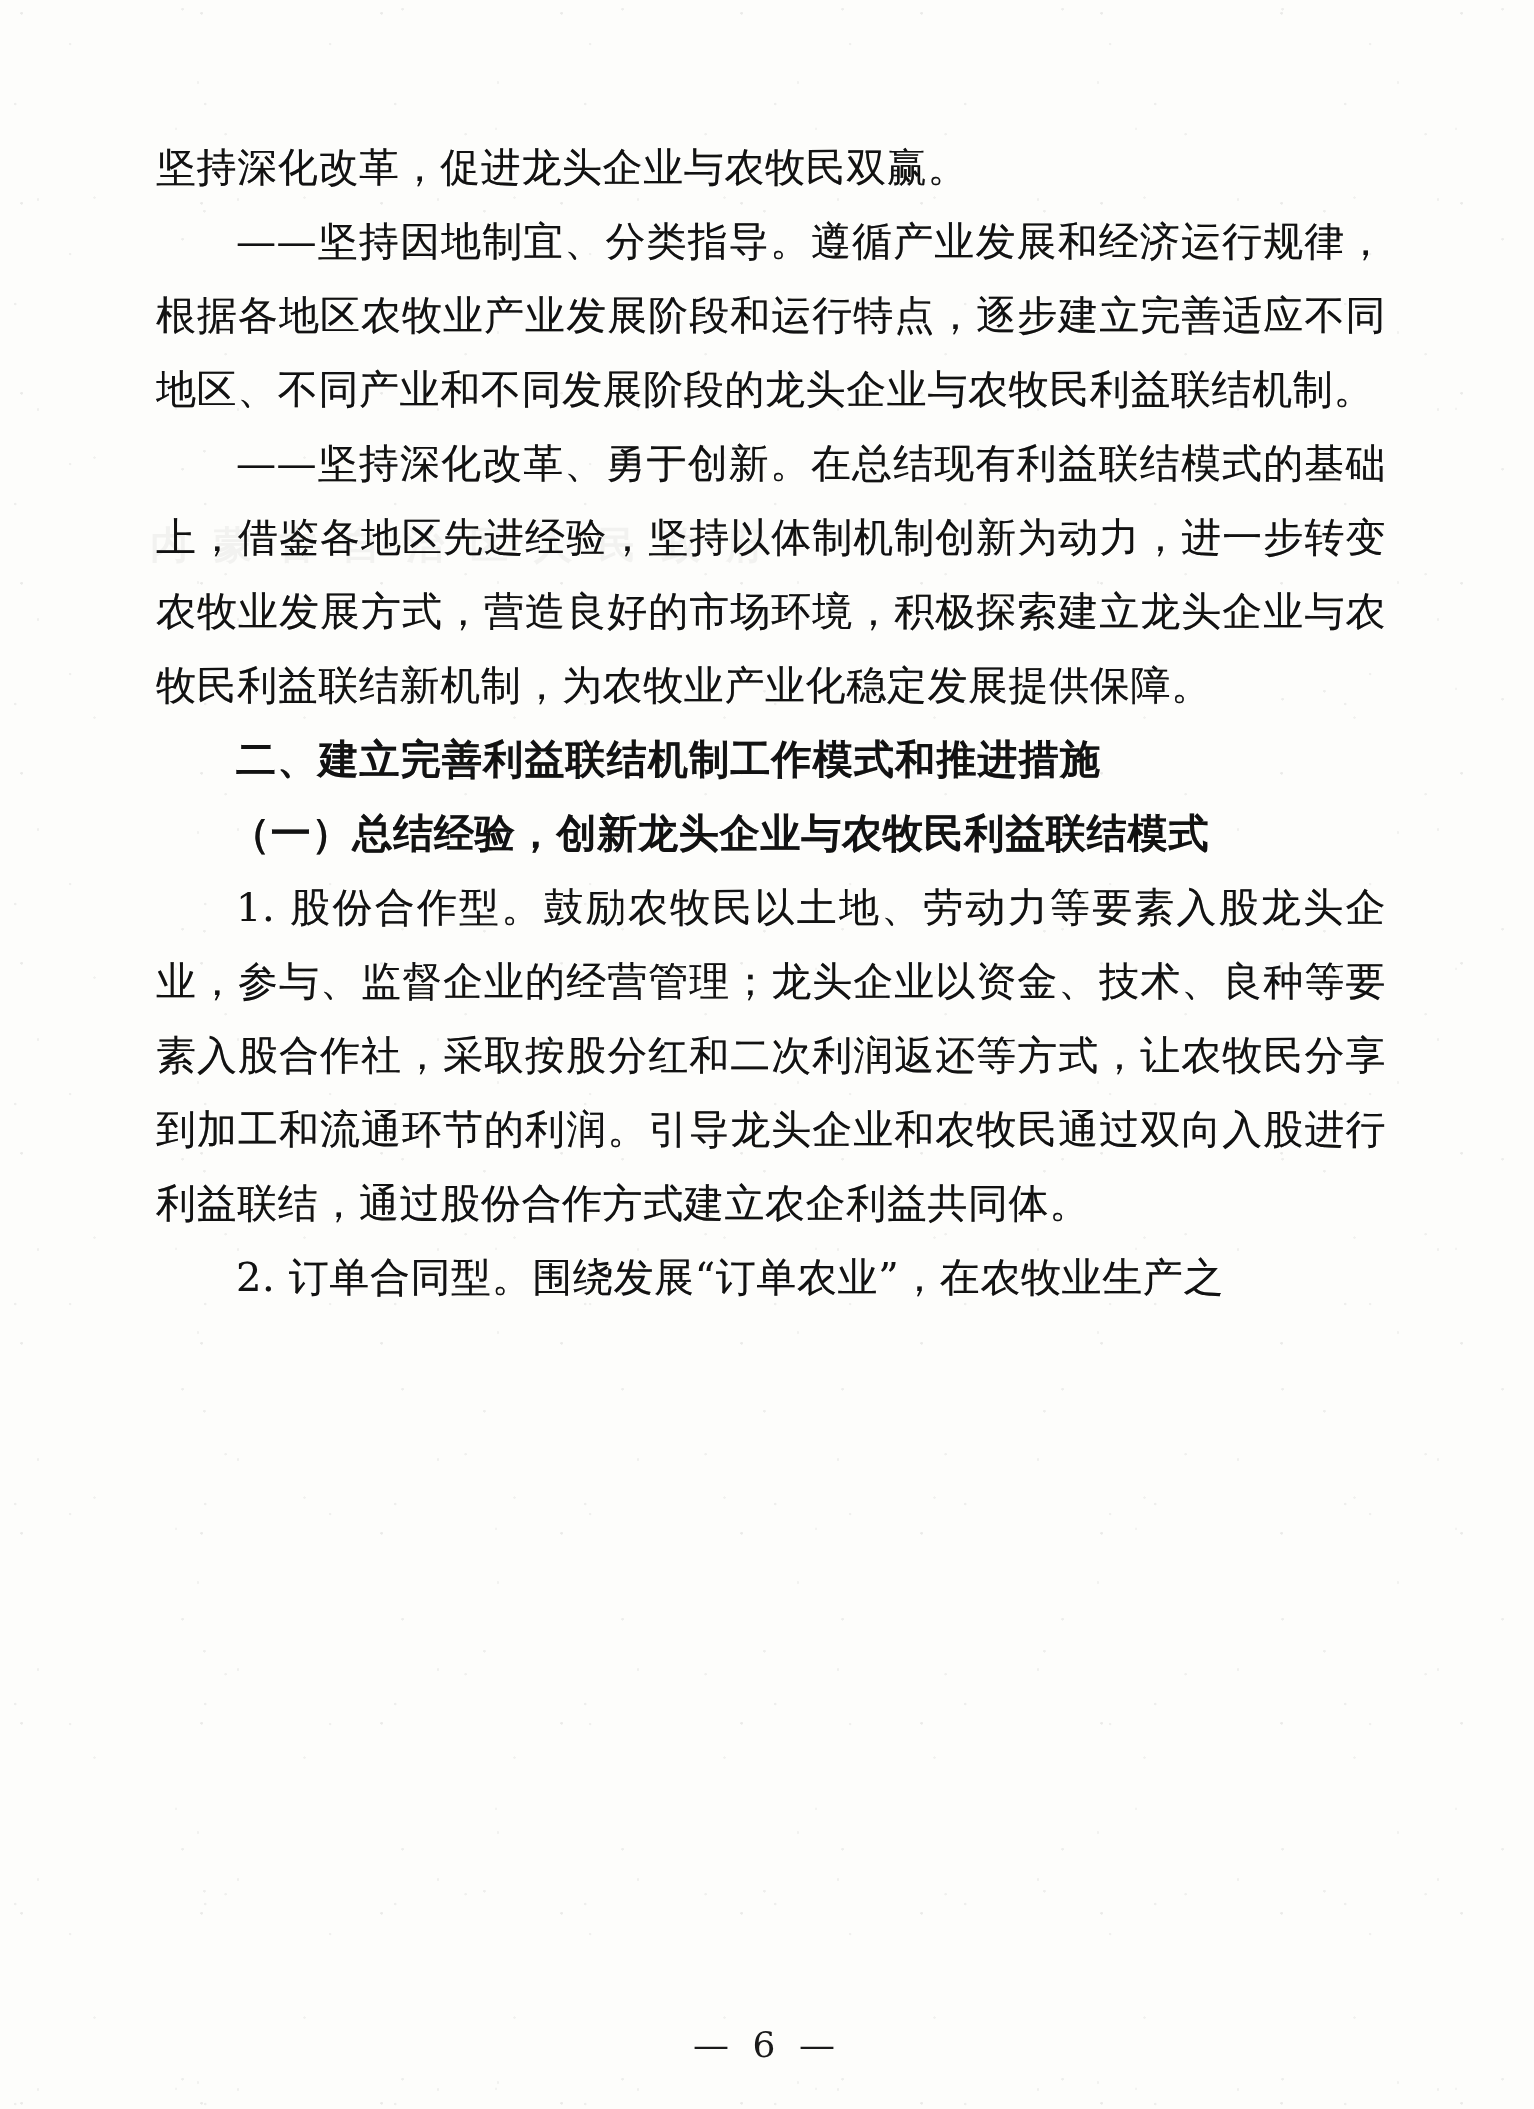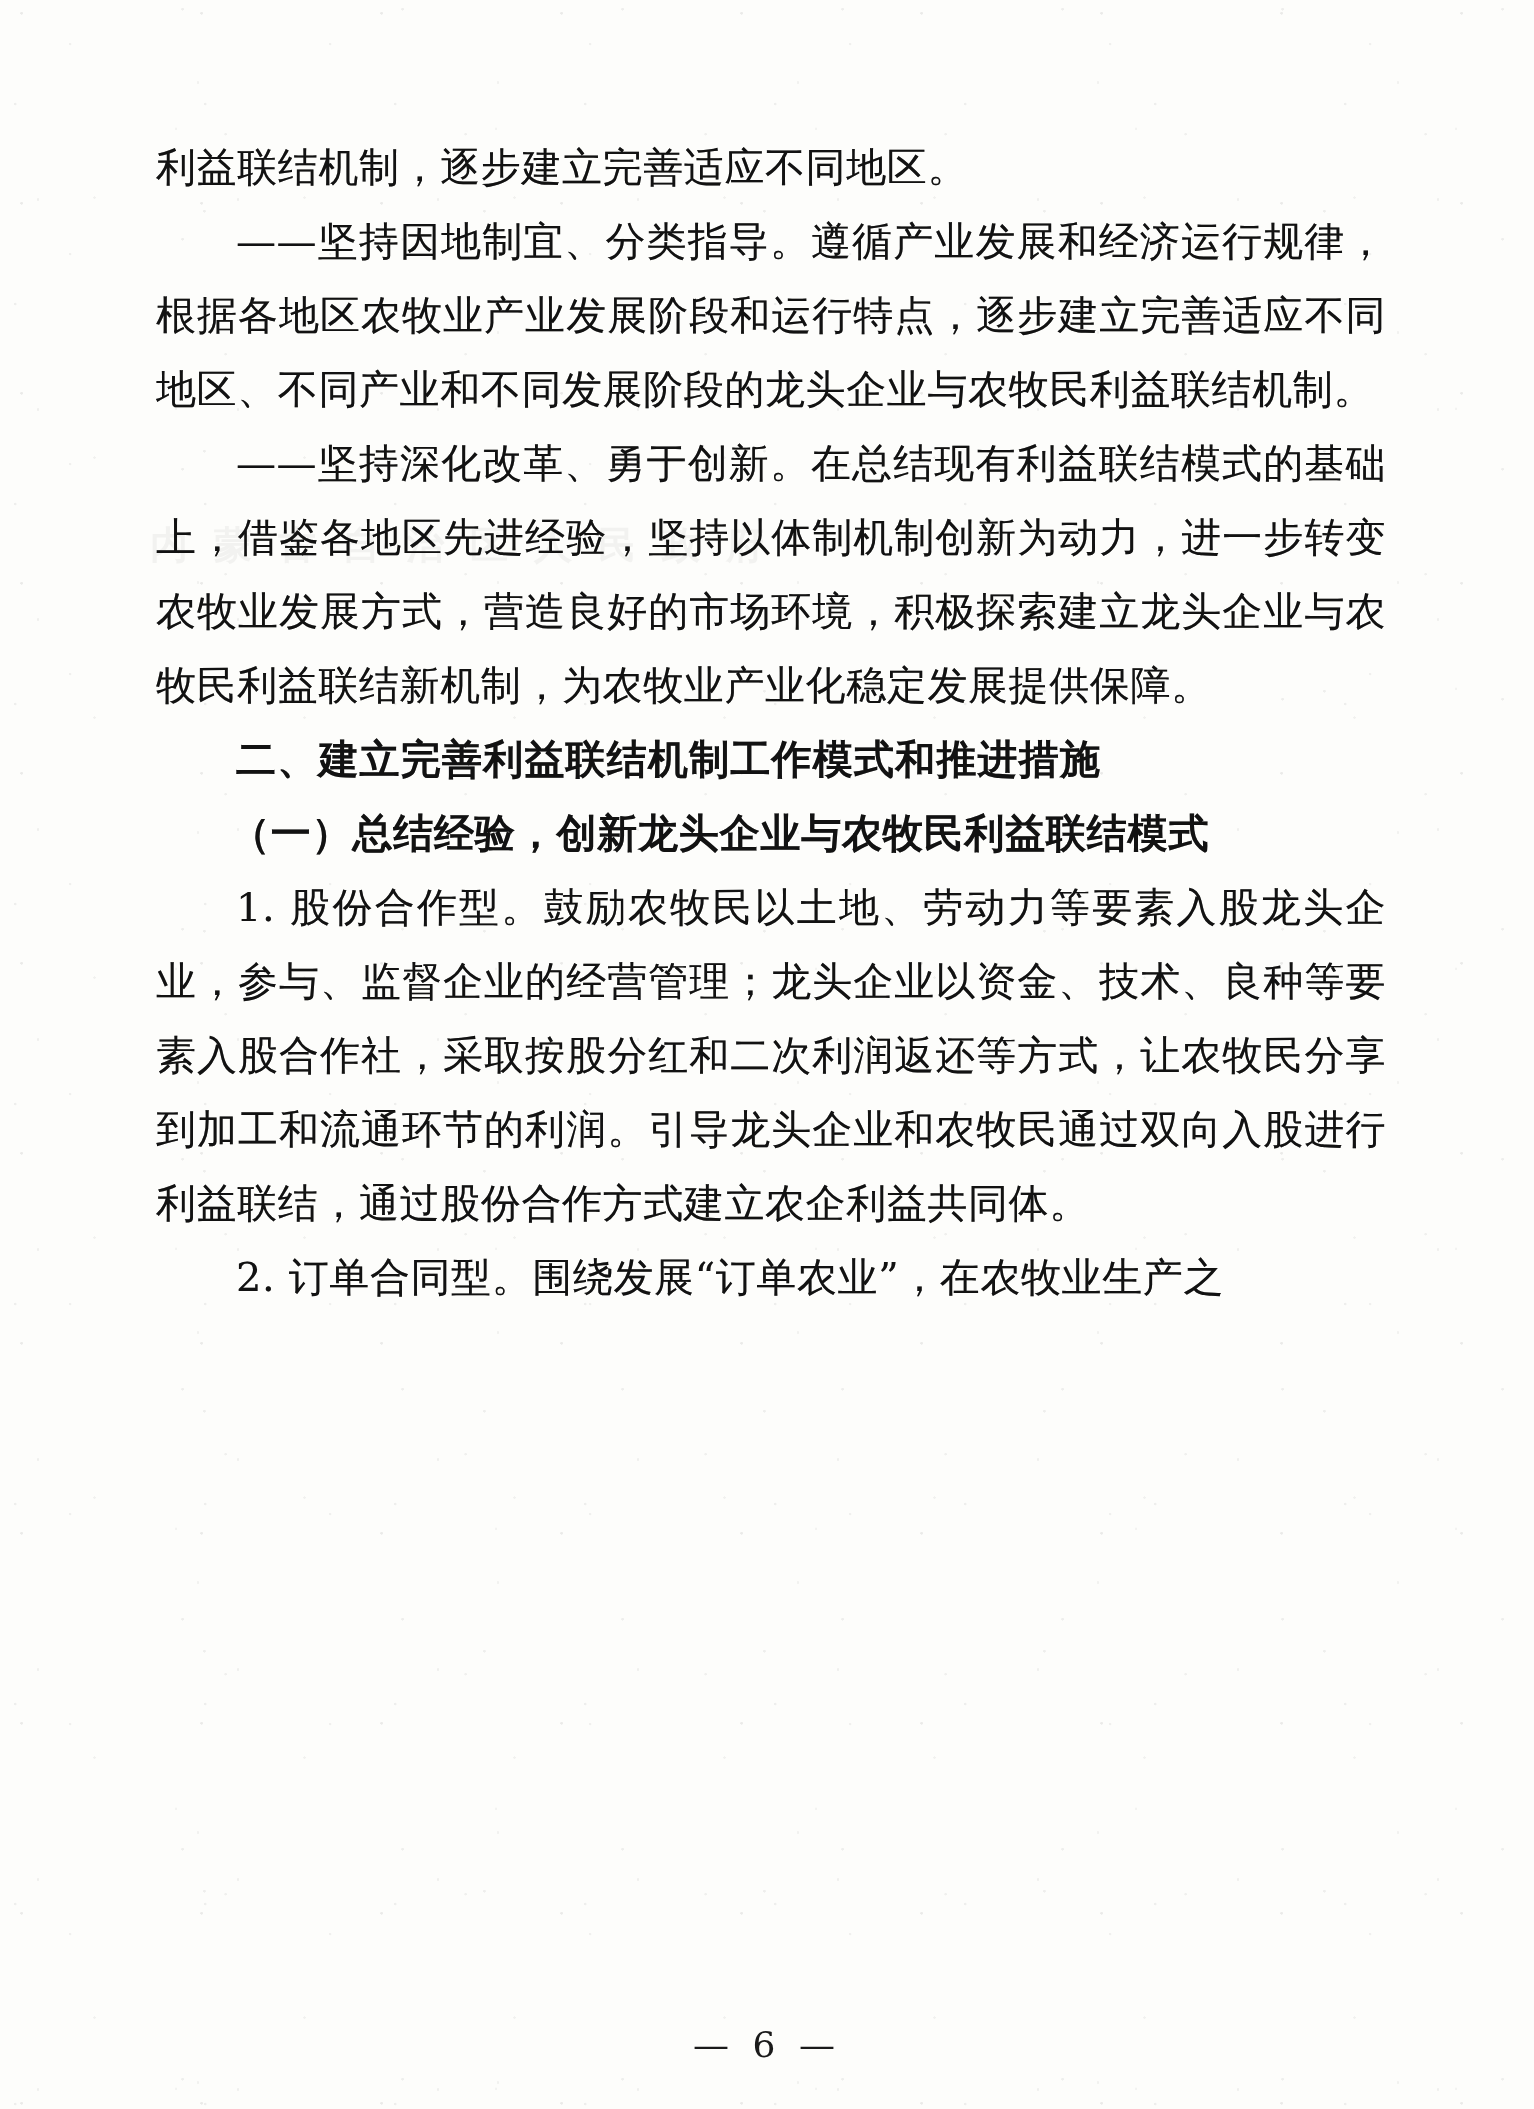--- a/index.html
+++ b/index.html
@@ -98,21 +98,21 @@
 <body>
 
 <div class="page">
 
   <div class="paper-noise"></div>
 
   <div class="ghost">内蒙古自治区人民政府</div>
 
   <div class="content">
 
-    <p class="body">利益联结机制，逐步建立完善适应不同地区。</p>
+    <p class="body">坚持深化改革，促进龙头企业与农牧民双赢。</p>
 
     <p class="indent">——坚持因地制宜、分类指导。遵循产业发展和经济运行规律，根据各地区农牧业产业发展阶段和运行特点，逐步建立完善适应不同地区、不同产业和不同发展阶段的龙头企业与农牧民利益联结机制。</p>
 
     <p class="indent">——坚持深化改革、勇于创新。在总结现有利益联结模式的基础上，借鉴各地区先进经验，坚持以体制机制创新为动力，进一步转变农牧业发展方式，营造良好的市场环境，积极探索建立龙头企业与农牧民利益联结新机制，为农牧业产业化稳定发展提供保障。</p>
 
     <p class="heading">二、建立完善利益联结机制工作模式和推进措施</p>
 
     <p class="subheading">（一）总结经验，创新龙头企业与农牧民利益联结模式</p>
 
 

